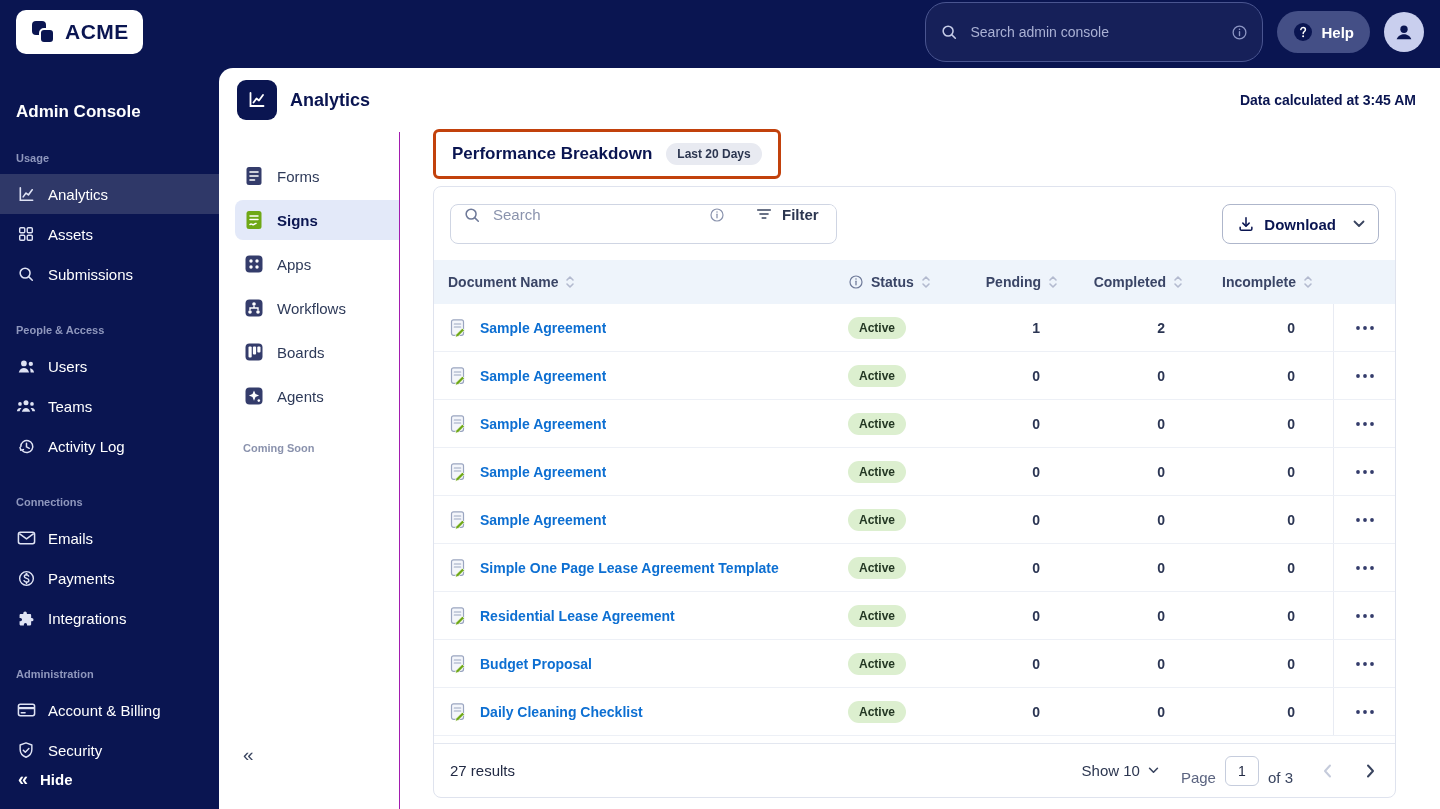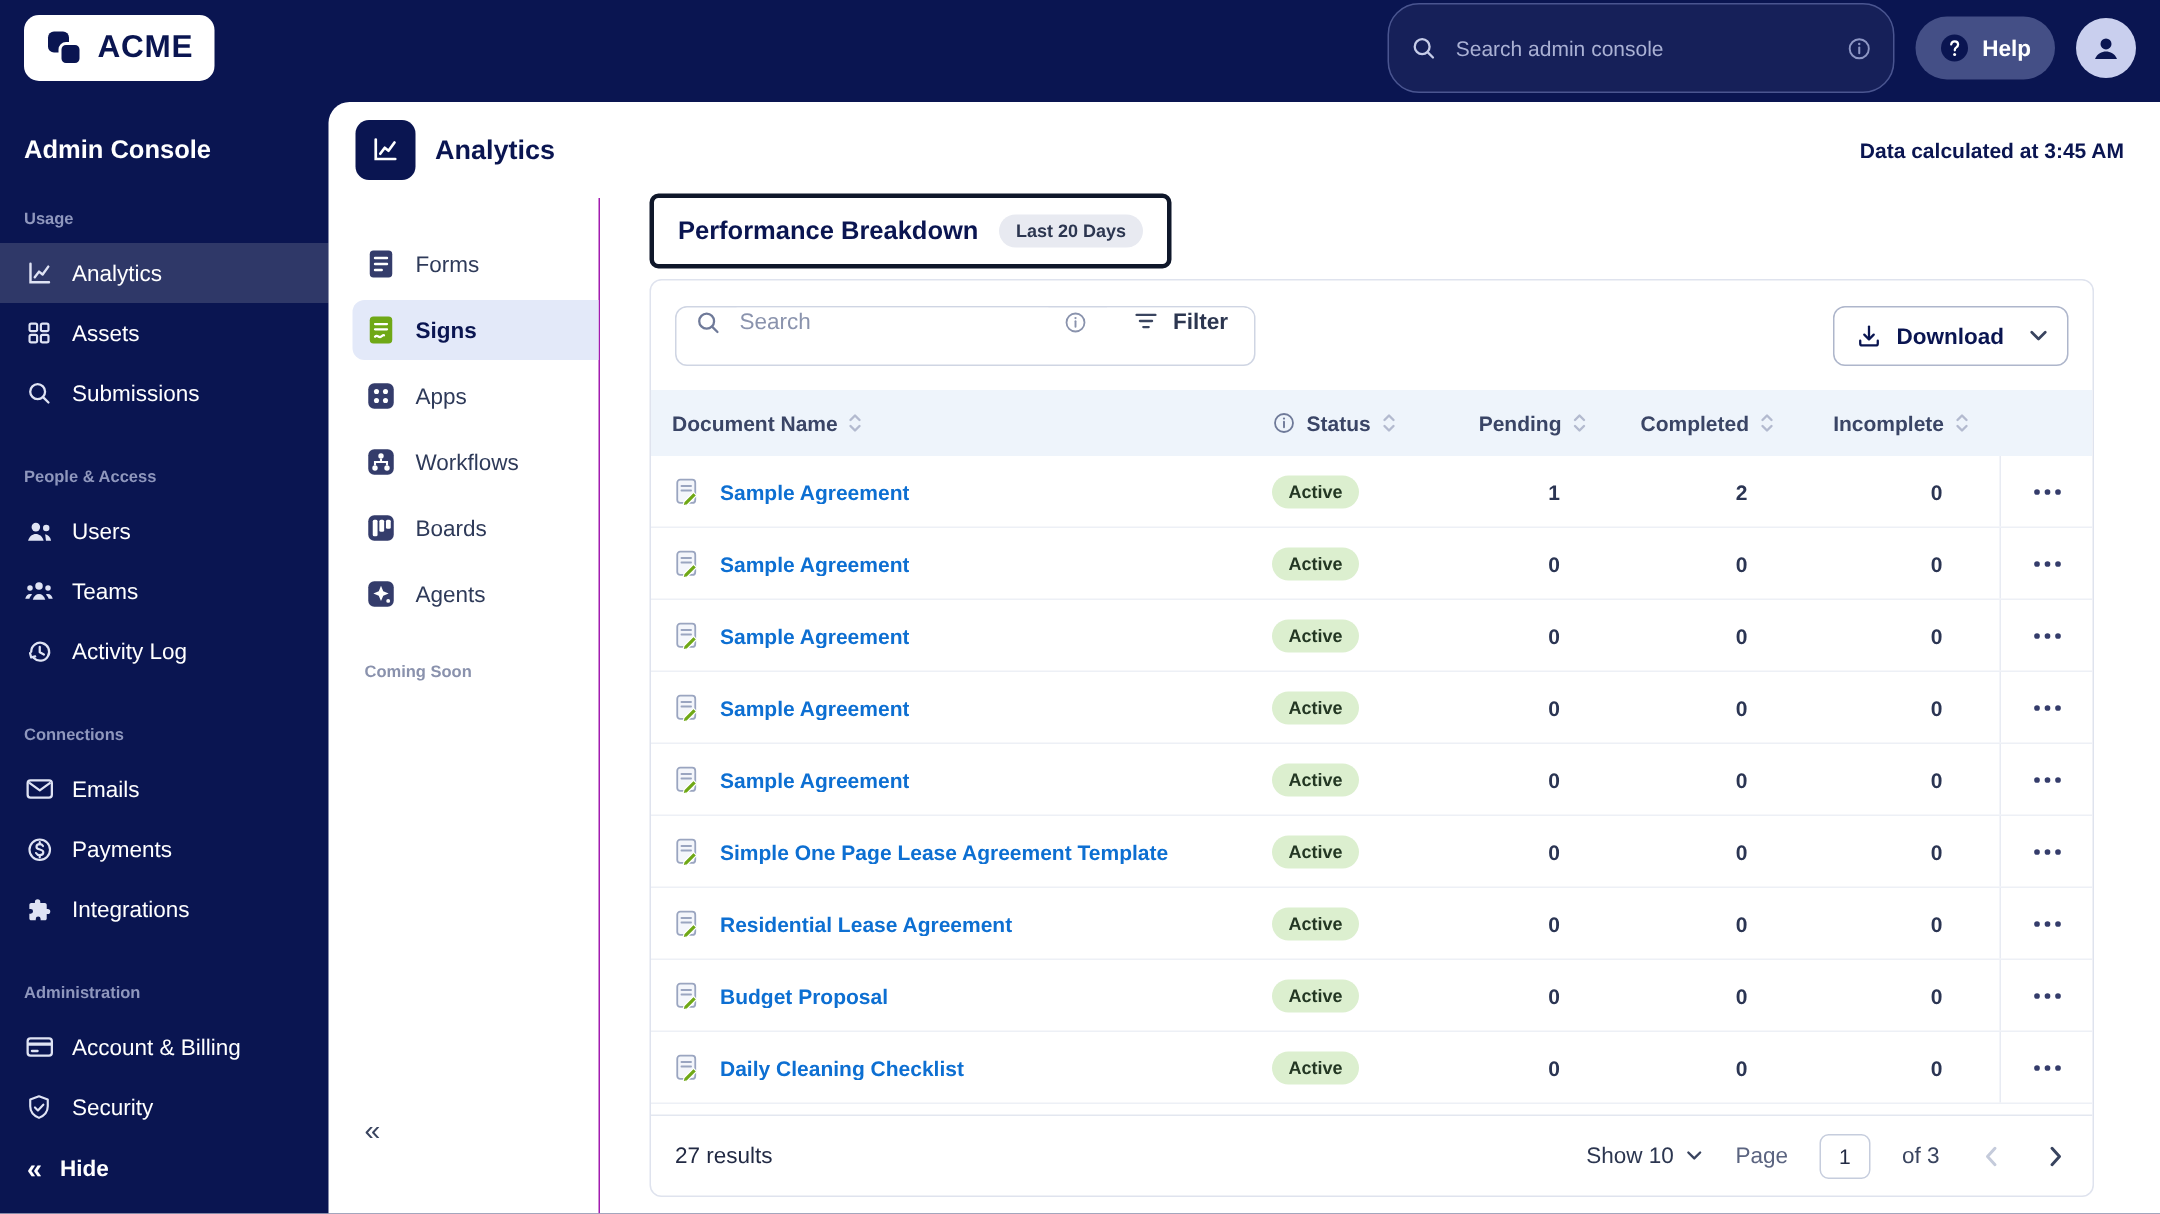--- a/index.html
+++ b/index.html
@@ -12,21 +12,21 @@
   .topbar { height:64px; display:flex; align-items:center; justify-content:space-between; padding:0 16px; }
   .logo-box { background:#fff; border-radius:10px; height:44px; padding:12px 14px; display:flex; align-items:center; gap:9px; cursor:pointer; }
   .logo-text { font-size:21px; font-weight:800; color:#0a1551; letter-spacing:.5px; }
   .topbar-right { display:flex; align-items:center; gap:14px; }
   .admin-search { width:338px; height:60px; border-radius:21px; border:1px solid #4a5590; background:rgba(255,255,255,.05); display:flex; align-items:center; padding:0 14px; gap:10px; color:#aeb5d6; }
   .admin-search input { flex:1; background:transparent; border:none; outline:none; color:#e7eaf6; font-size:14px; font-family:inherit; }
   .admin-search input::placeholder { color:#aab1d4; }
   .help-btn { height:42px; border-radius:21px; background:#444f86; color:#fff; display:flex; gap:8px; padding:0 16px; align-items:center; font-size:15px; font-weight:600; border:none; cursor:pointer; font-family:inherit; }
   .avatar { width:40px; height:40px; border-radius:50%; background:#c9cfee; display:flex; align-items:center; justify-content:center; cursor:pointer; }
   
-  .sidebar { position:absolute; left:0; top:56px; bottom:0; width:219px; }
+  .sidebar { position:absolute; left:0; top:68px; bottom:0; width:219px; }
   .sidebar-title { color:#fff; font-size:17px; font-weight:700; padding:34px 16px 0; }
   .section-label { color:#8f97bd; font-size:11px; font-weight:700; padding:30px 16px 10px; }
   .side-item { height:40px; display:flex; align-items:center; gap:12px; padding:0 16px; color:#fff; font-size:15px; cursor:pointer; }
   .side-item .icon { width:20px; height:20px; display:flex; align-items:center; justify-content:center; color:#dfe3f4; }
   .side-item.active { background:#2f3868; }
   .hide-row { position:absolute; bottom:10px; left:0; right:0; height:40px; display:flex; align-items:center; gap:12px; padding:0 18px; color:#fff; font-size:15px; font-weight:600; cursor:pointer; }
   .hide-glyph { font-size:18px; line-height:1; }
   
   .main { position:absolute; left:219px; top:68px; right:0; bottom:0; background:#fff; border-top-left-radius:14px; display:flex; flex-direction:column; overflow:hidden; }
   .main-header { height:64px; min-height:64px; display:flex; align-items:center; justify-content:space-between; padding:0 24px 0 18px; }
@@ -38,21 +38,21 @@
   
   .subnav { width:181px; min-width:181px; border-right:1px solid #a21caf; padding-top:24px; position:relative; }
   .subnav-item { height:40px; margin:0 0 4px 16px; display:flex; align-items:center; gap:12px; padding:0 8px; border-radius:8px 0 0 8px; font-size:15px; font-weight:500; color:#2e3a59; cursor:pointer; }
   .subnav-item .icon { width:22px; height:22px; display:flex; align-items:center; justify-content:center; }
   .subnav-item.active { background:#e3e9f9; color:#0a1551; font-weight:600; }
   .subnav-item.muted { color:#7d869f; }
   .coming-label { font-size:11px; font-weight:700; color:#8a92ad; margin:26px 0 10px 24px; }
   .subnav-collapse { position:absolute; bottom:45px; left:24px; font-size:19px; color:#39445f; cursor:pointer; line-height:1; }
   
   .content { flex:1; padding:0 44px 0 33px; min-width:0; display:flex; flex-direction:column; }
-  .annotation { display:inline-flex; align-self:flex-start; align-items:center; gap:14px; border:3px solid #0f172a; border-radius:6px; padding:0 16px; height:50px; margin-top:-3px; }
+  .annotation { display:inline-flex; align-self:flex-start; align-items:center; gap:14px; border:3px solid #c2410c; border-radius:6px; padding:0 16px; height:50px; margin-top:-3px; }
   .heading { font-size:17px; font-weight:800; color:#0a1551; white-space:nowrap; }
   .period-badge { background:#e8eaf1; color:#2c3650; font-size:12px; font-weight:600; padding:4px 11px; border-radius:12px; white-space:nowrap; }
   .card { margin-top:7px; border:1px solid #dfe3ee; border-radius:8px; height:612px; display:flex; flex-direction:column; overflow:hidden; background:#fff; }
   
   .toolbar { display:flex; align-items:center; justify-content:space-between; padding:17px 16px 16px; }
   .search-filter { display:flex; align-items:flex-start; height:40px; border:1px solid #cfd5e3; border-radius:8px; overflow:hidden; }
   .sf-search { display:flex; align-items:center; gap:10px; padding:0 12px; width:286px; color:#8a93ad; }
   .sf-search input { flex:1; border:none; outline:none; font-size:15px; color:#2b3553; font-family:inherit; min-width:0; }
   .sf-search input::placeholder { color:#8a93ad; }
   .sf-divider { width:1px; background:#cfd5e3; }
@@ -76,21 +76,21 @@
   .cell.num { justify-content:flex-end; padding-right:38px; font-weight:700; color:#2b3553; }
   .cell.actions { border-left:1px solid #e8ebf3; justify-content:center; }
   .doc-ic { display:flex; align-items:center; flex:none; }
   .doclink { color:#0d6fd2; font-weight:600; white-space:nowrap; overflow:hidden; text-overflow:ellipsis; cursor:pointer; }
   .badge { background:#dcefcf; color:#233723; font-size:12px; font-weight:700; padding:4px 11px; border-radius:11px; white-space:nowrap; }
   .dots-btn { background:none; border:none; cursor:pointer; display:flex; align-items:center; padding:8px; }
   
   .tfoot { margin-top:auto; border-top:1px solid #e3e7f0; height:54px; min-height:54px; display:flex; align-items:center; justify-content:space-between; padding:0 16px; font-size:15px; color:#222a44; }
   .foot-right { display:flex; align-items:center; gap:22px; }
   .show-sel { display:flex; align-items:center; gap:8px; font-size:15px; color:#2c3650; cursor:pointer; }
-  .page-group { display:flex; align-items:center; gap:21px; color:#39445f; }
+  .page-group { display:flex; align-items:flex-end; gap:9px; color:#39445f; }
   .page-label { color:#5b6480; }
   .page-input { width:34px; height:30px; border:1px solid #c6cddd; border-radius:6px; text-align:center; font-size:14px; color:#222a44; outline:none; font-family:inherit; }
   .pg-btns { display:flex; align-items:center; gap:26px; margin-left:4px; }
   .pg-btn { background:none; border:none; cursor:pointer; display:flex; align-items:center; padding:4px; }
   .pg-btn.disabled { cursor:default; }
 </style>
 </head>
 <body>
 
 <header class="topbar">

